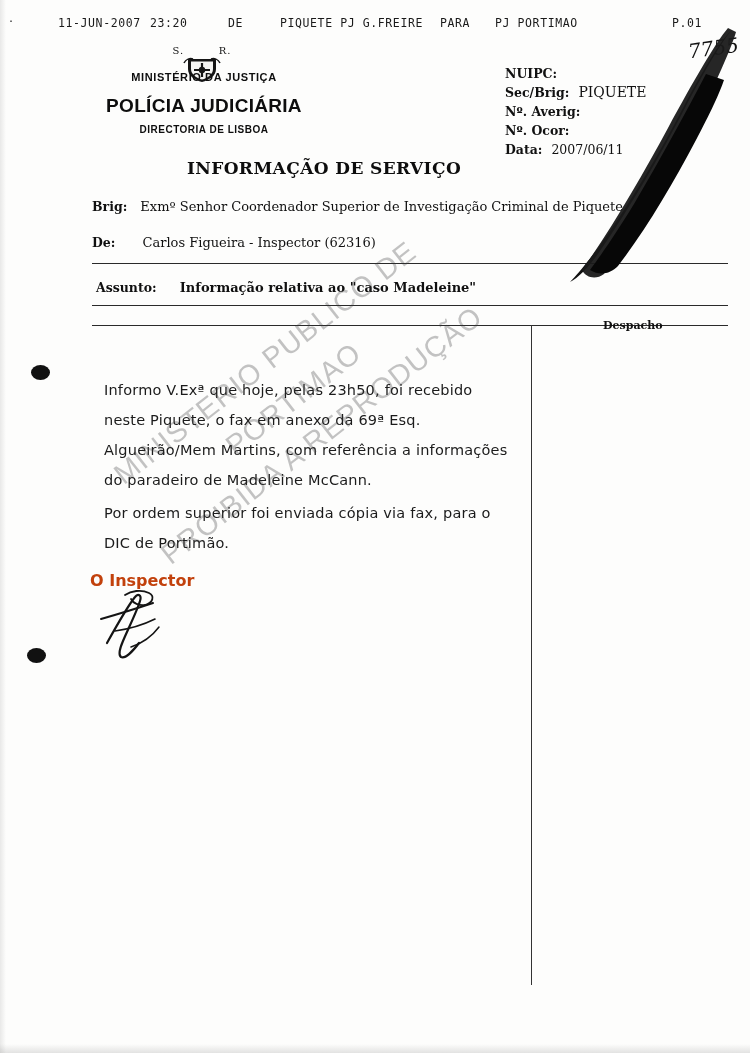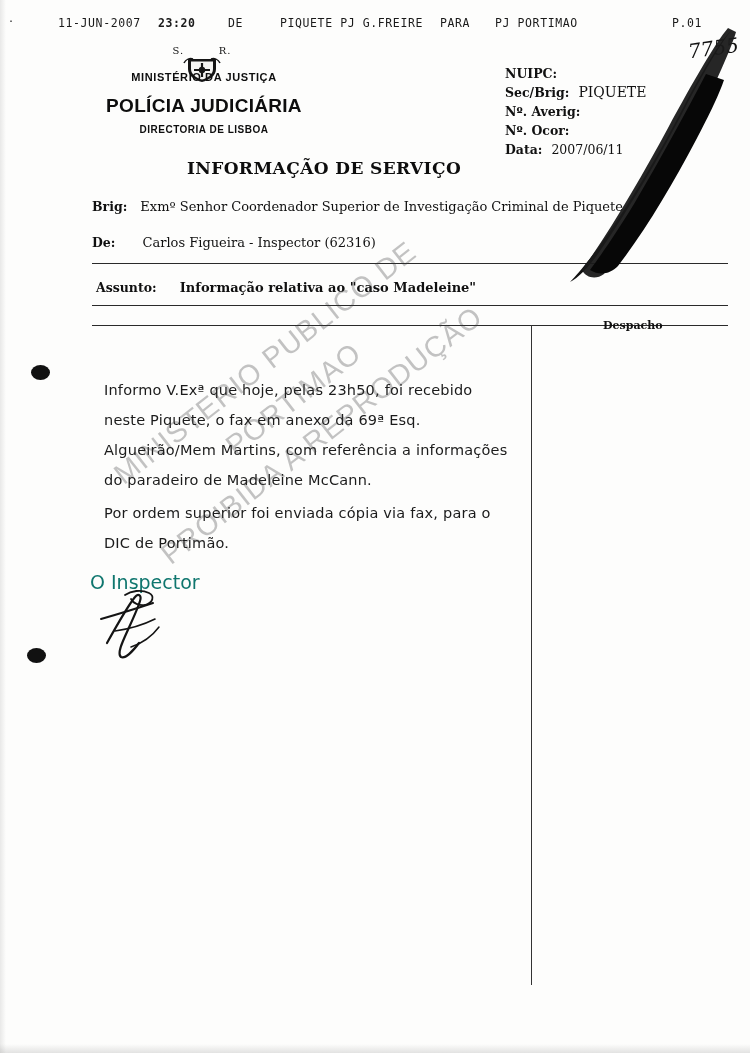--- a/index.html
+++ b/index.html
@@ -29,21 +29,21 @@
     letter-spacing: 0.6px;
     color: #1a1a1a;
     white-space: nowrap;
   }
   .fax-header .fh {
     position: absolute;
     top: 0;
   }
   .fh-dash { left: 8px; font-size: 10px; }
   .fh-date { left: 58px; text-align: center; }
-  .fh-time { left: 158px; font-weight: bold; }
+  .fh-time { left: 150px; }
   .fh-de   { left: 228px; }
   .fh-from { left: 280px; }
   .fh-para { left: 440px; }
   .fh-dest { left: 495px; }
   .fh-page { left: 672px; }
 
   
   .hand-number {
     position: absolute;
     top: 36px;
@@ -214,22 +214,23 @@
   }
   .body-text p + p {
     margin-top: 3px;
   }
 
   .signer {
     position: absolute;
     top: 571px;
     left: 90px;
     font-family: "DejaVu Sans", sans-serif;
-    font-size: 19px;
-    color: #0f766e;
+    font-size: 16px;
+    color: #c2410c;
+    font-weight: bold;
   }
 
   
   .signature {
     position: absolute;
     top: 585px;
     left: 95px;
   }
 
   

